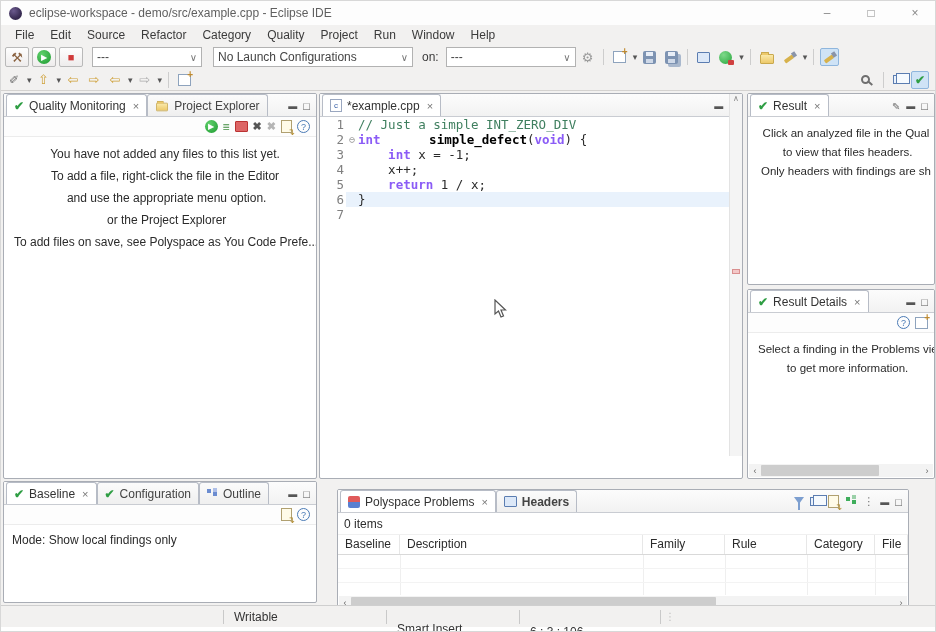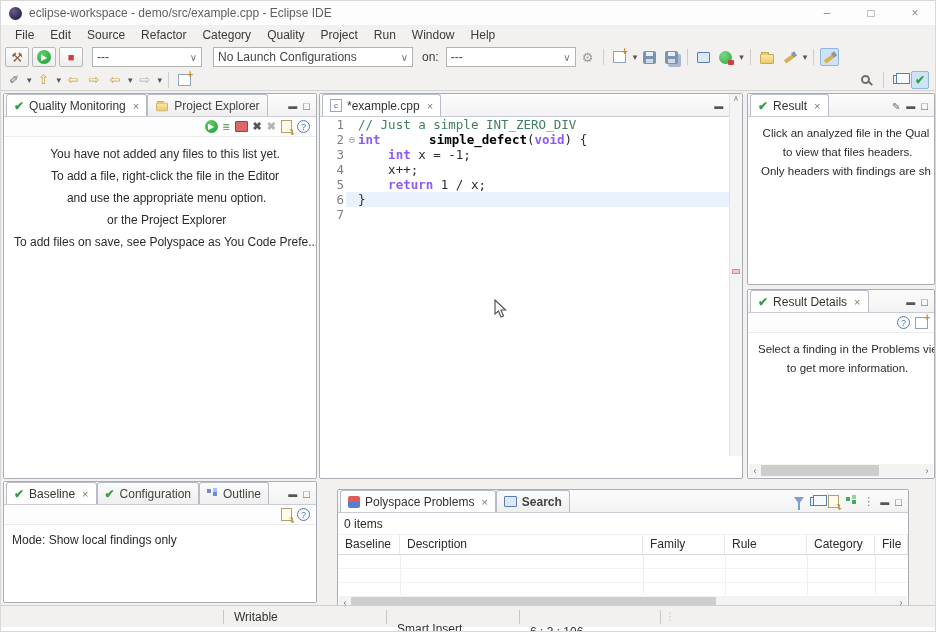--- a/index.html
+++ b/index.html
@@ -465,21 +465,21 @@
 
   <div class="panel" id="problems-panel">
     <div class="tabrow">
       <span class="tab">
         <span class="i-pp"></span>
         <span>Polyspace Problems</span>
         <span class="close">×</span>
       </span>
       <span class="tab inactive" style="font-weight:bold;">
         <span class="i-console-sm"></span>
-        <span>Search</span>
+        <span>Headers</span>
       </span>
       <span class="ptool">
         <span class="i-funnel"></span>
         <span class="i-wins"></span>
         <span class="i-export"></span>
         <span class="i-tree"></span>
         <span class="kebab">⋮</span>
         <span style="color:#555;font-size:9px;">▬</span>
         <span style="color:#555;font-size:11px;">□</span>
       </span>

